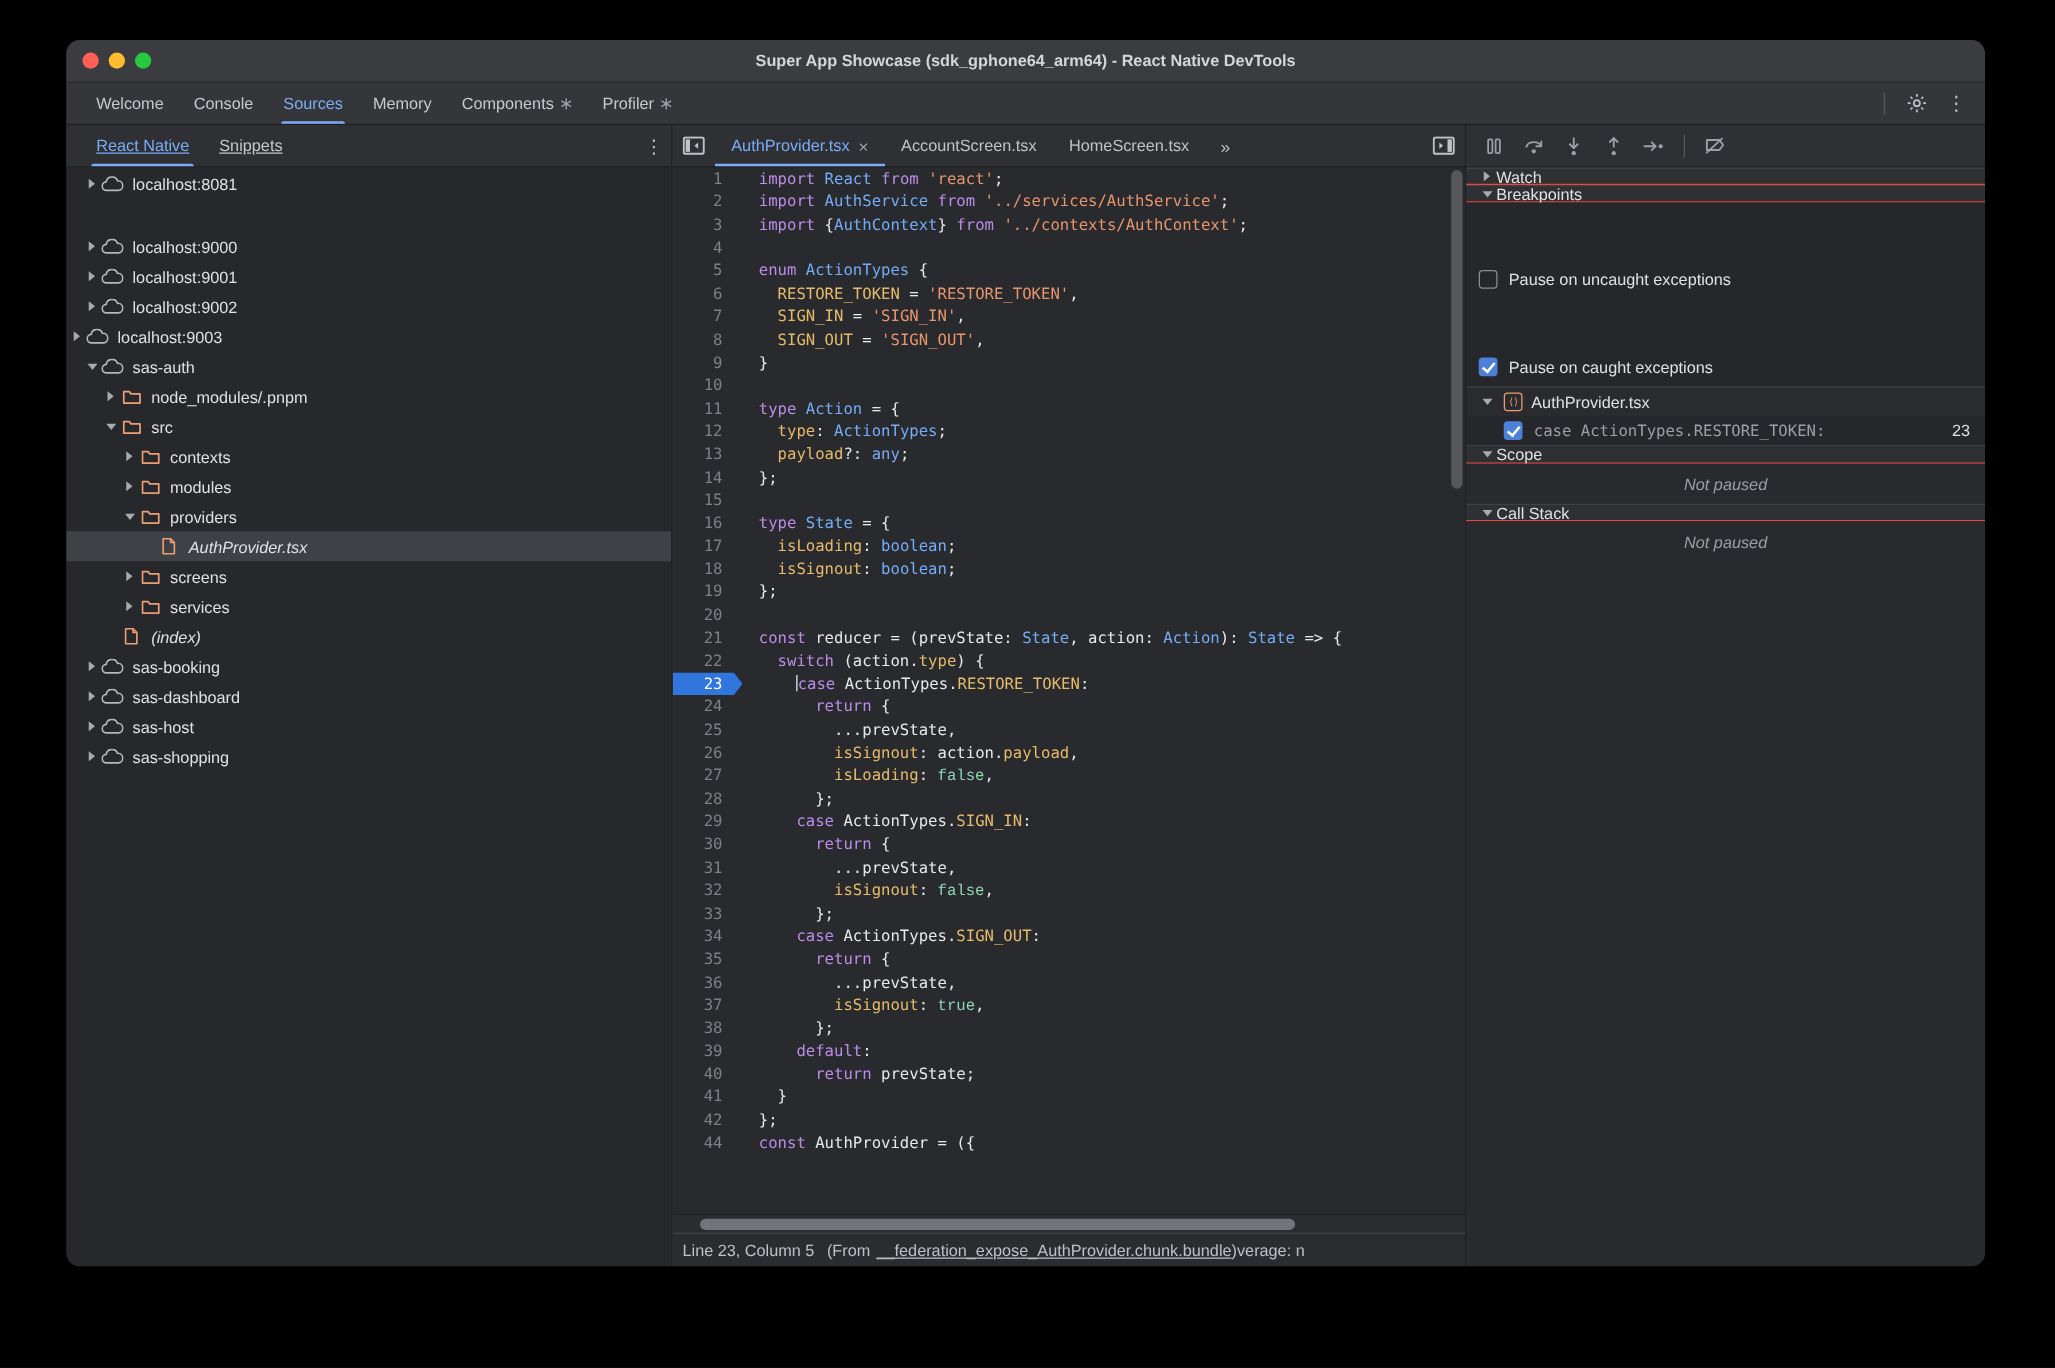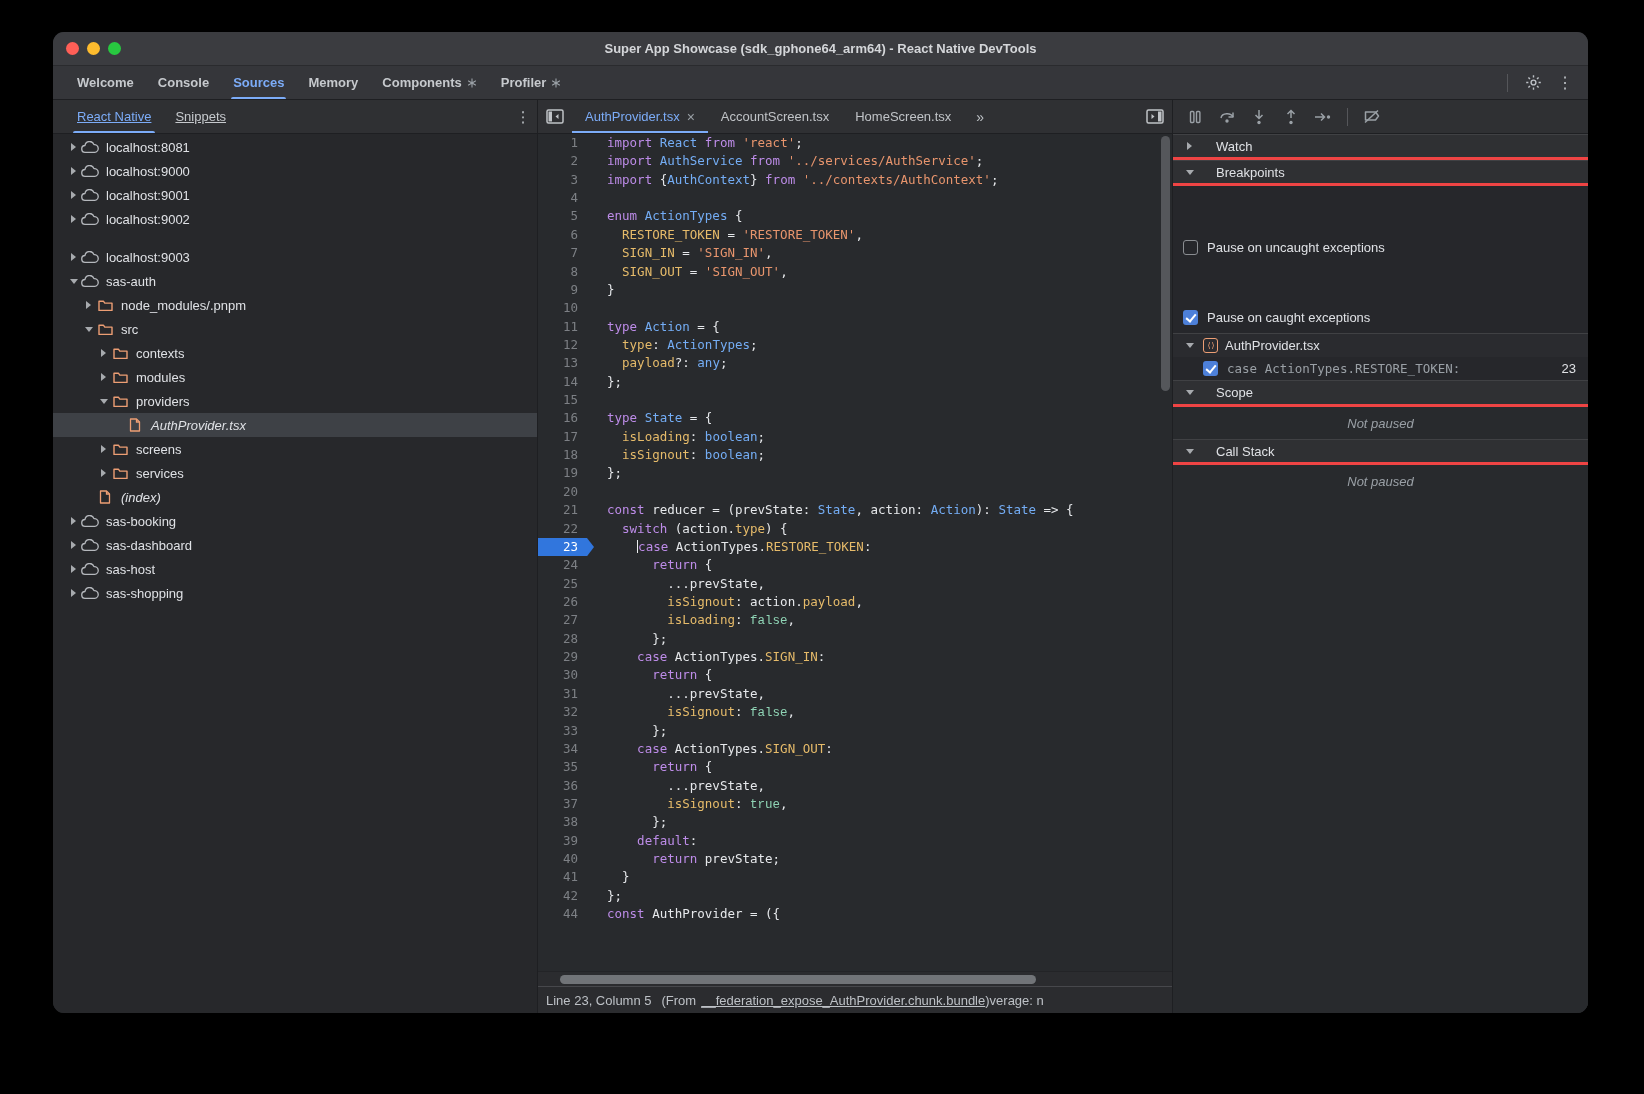--- a/index.html
+++ b/index.html
@@ -83,22 +83,22 @@
   .hthumb{position:absolute;top:3px;left:22px;width:75%;height:9px;background:#717478;border-radius:5px;}
   .statusbar{height:27px;flex:none;background:#2b2c2f;border-top:1px solid var(--border-lt);
     display:flex;align-items:center;padding:0 8px;font-size:13px;color:#bdc1c6;
     white-space:nowrap;overflow:hidden;}
   .statusbar .lnk{text-decoration:underline;}
   
   .debugger{flex:1;display:flex;flex-direction:column;background:var(--panel);min-width:0;}
   .dbg-toolbar{height:34px;flex:none;background:var(--strip);border-bottom:1px solid var(--border);
     display:flex;align-items:center;gap:4px;padding:0 8px;}
   .dbtn{width:28px;height:26px;display:flex;align-items:center;justify-content:center;}
-  .sec-header{height:26px;flex:none;background:var(--strip);border-bottom:3px solid #ef4444;
-    border-top:1px solid #404144;display:flex;align-items:center;gap:20px;padding:0 10px;
+  .sec-header{height:14px;flex:none;background:var(--strip);border-bottom:1px solid #ef4444;
+    border-top:1px solid #404144;display:flex;align-items:center;gap:1px;padding:0 10px;
     font-size:13px;color:var(--text);}
   .sec-header:first-of-type{border-top:none;}
   .sec-body{background:var(--panel-dark);}
   .cb-row{height:23px;display:flex;align-items:center;gap:9px;padding:0 10px;font-size:13px;color:var(--text);margin-top:47px;}
   .cbx{width:15px;height:15px;border-radius:3px;flex:none;position:relative;}
   .cbx.off{border:1.5px solid #8a8d91;background:transparent;}
   .cbx.on{background:var(--cb-blue);}
   .cbx.on::after{content:"";position:absolute;left:4.5px;top:1.5px;width:4px;height:8px;
     border:solid #fff;border-width:0 2px 2px 0;transform:rotate(40deg);}
   .bp-group{height:24px;display:flex;align-items:center;gap:7px;padding:0 10px;
@@ -124,21 +124,21 @@
   <div class="titlebar">
     <div class="traffic">
       <div class="dot r"></div>
       <div class="dot y"></div>
       <div class="dot g"></div>
     </div>
     <div class="title">Super App Showcase (sdk_gphone64_arm64) - React Native DevTools</div>
   </div>
 
   <div class="main-toolbar">
-    <div id="main-tab-strip" style="display:flex;align-items:stretch;font-weight:bold;">
+    <div id="main-tab-strip" style="display:flex;align-items:stretch;">
         <div class="mtab">
           <span>Welcome</span>
         </div>
         <div class="mtab">
           <span>Console</span>
         </div>
         <div class="mtab active">
           <span>Sources</span>
         </div>
         <div class="mtab">
@@ -188,21 +188,21 @@
             <span class="arrow">
               <span class="arr-r"></span>
             </span>
             <span class="ticon">
               <svg width="18" height="13" viewBox="0 0 19 13" fill="none" stroke="#b5b8bd" stroke-width="1.4">
                 <path d="M4.6 11.6a3.6 3.6 0 0 1-.4-7.2A4.9 4.9 0 0 1 13.7 3.5a3.9 3.9 0 0 1 .8 8.1z" stroke-linejoin="round"></path>
               </svg>
             </span>
             <span class="tlabel">localhost:8081</span>
           </div>
-          <div class="trow" style="padding-left: 14px;">
+          <div class="trow" style="padding-left: 14px; margin-top: 26px;">
             <span class="arrow">
               <span class="arr-r"></span>
             </span>
             <span class="ticon">
               <svg width="18" height="13" viewBox="0 0 19 13" fill="none" stroke="#b5b8bd" stroke-width="1.4">
                 <path d="M4.6 11.6a3.6 3.6 0 0 1-.4-7.2A4.9 4.9 0 0 1 13.7 3.5a3.9 3.9 0 0 1 .8 8.1z" stroke-linejoin="round"></path>
               </svg>
             </span>
             <span class="tlabel">localhost:9000</span>
           </div>
@@ -221,21 +221,21 @@
             <span class="arrow">
               <span class="arr-r"></span>
             </span>
             <span class="ticon">
               <svg width="18" height="13" viewBox="0 0 19 13" fill="none" stroke="#b5b8bd" stroke-width="1.4">
                 <path d="M4.6 11.6a3.6 3.6 0 0 1-.4-7.2A4.9 4.9 0 0 1 13.7 3.5a3.9 3.9 0 0 1 .8 8.1z" stroke-linejoin="round"></path>
               </svg>
             </span>
             <span class="tlabel">localhost:9002</span>
           </div>
-          <div class="trow" style="padding-left: 14px; margin-top: 14px;">
+          <div class="trow" style="padding-left: 2px;">
             <span class="arrow">
               <span class="arr-r"></span>
             </span>
             <span class="ticon">
               <svg width="18" height="13" viewBox="0 0 19 13" fill="none" stroke="#b5b8bd" stroke-width="1.4">
                 <path d="M4.6 11.6a3.6 3.6 0 0 1-.4-7.2A4.9 4.9 0 0 1 13.7 3.5a3.9 3.9 0 0 1 .8 8.1z" stroke-linejoin="round"></path>
               </svg>
             </span>
             <span class="tlabel">localhost:9003</span>
           </div>

